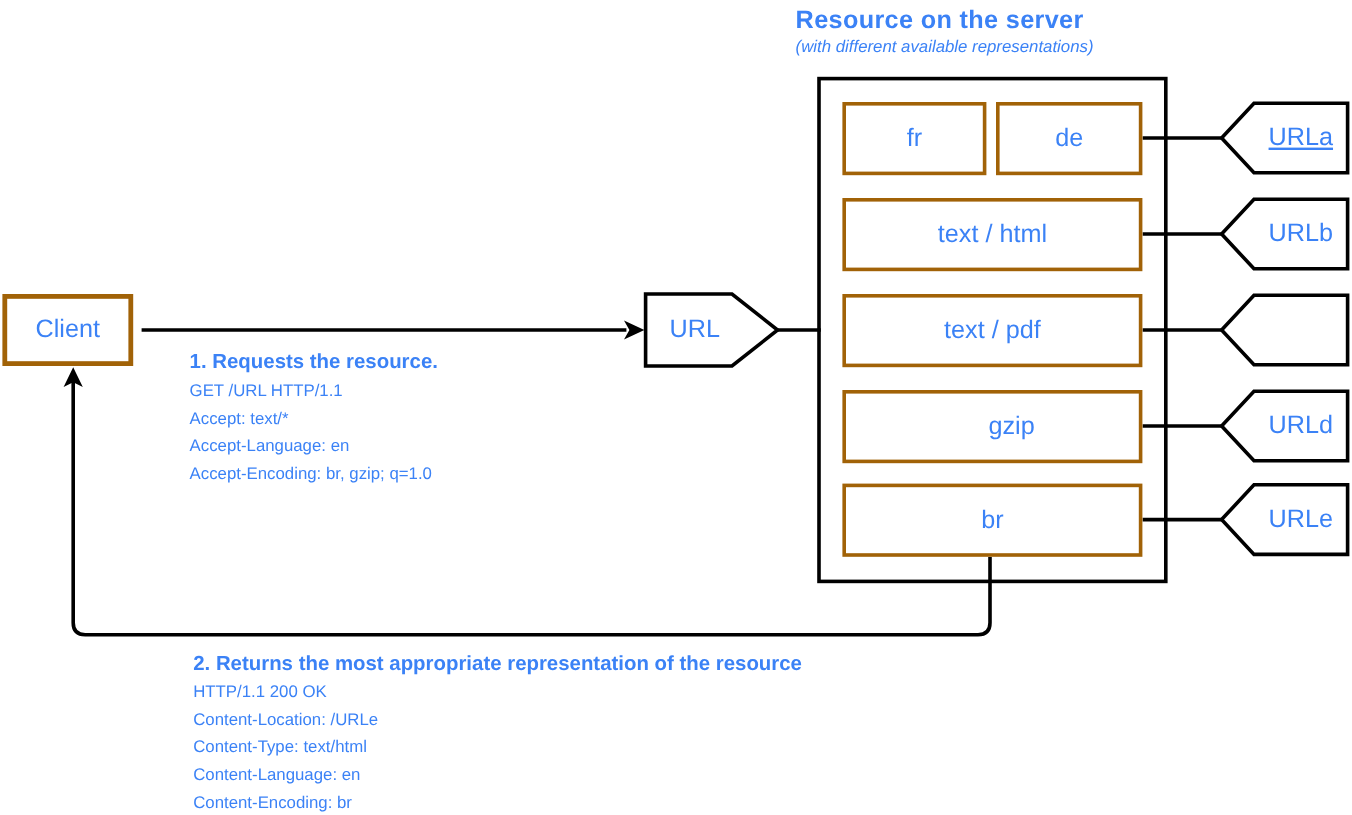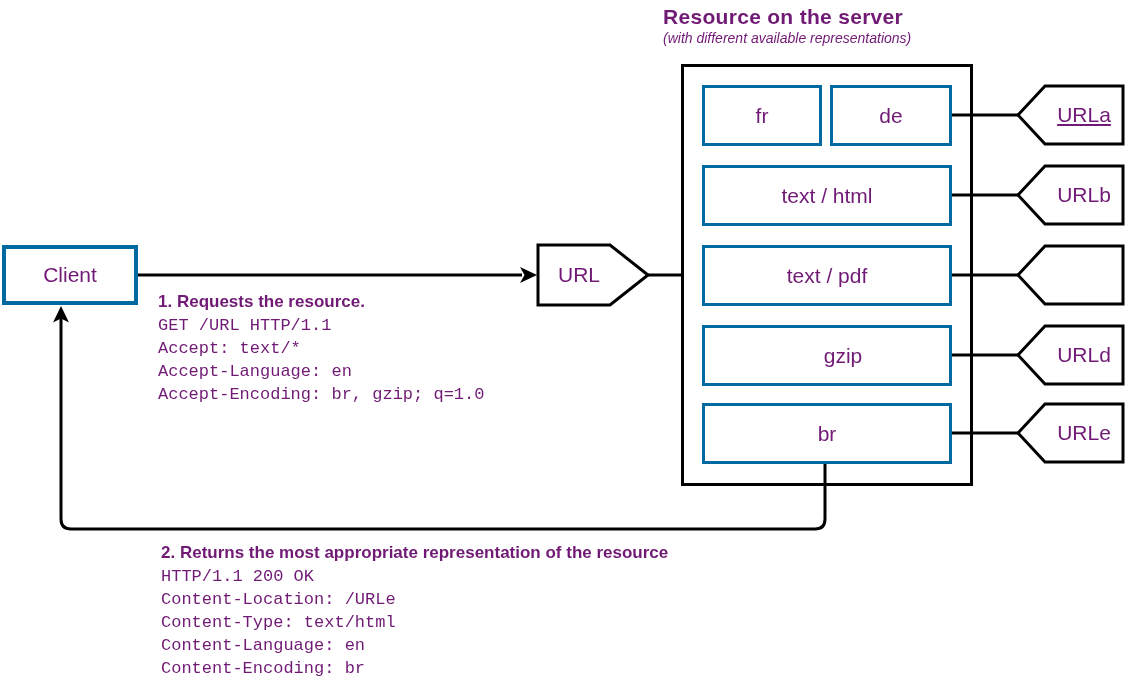--- a/index.html
+++ b/index.html
@@ -2,32 +2,32 @@
 <html><head>
 <meta charset="utf-8">
 <style>
   html, body { margin: 0; padding: 0; background: #ffffff; }
   .canvas {
     position: relative;
     width: 1127px;
     height: 679px;
     background: #ffffff;
     font-family: "Liberation Sans", sans-serif;
-    color: #701a75;
+    color: #3b82f6;
     overflow: hidden;
   }
   .layer {
     position: absolute;
     left: 0; top: 0;
     z-index: 2;
   }
   .box {
     position: absolute;
     box-sizing: border-box;
-    border: 3px solid #0369a1;
+    border: 3px solid #a16207;
     background: #fff;
     display: flex;
     align-items: center;
     justify-content: center;
     font-size: 21px;
     z-index: 3;
   }
   .server-box {
     position: absolute;
     box-sizing: border-box;
@@ -67,22 +67,22 @@
     z-index: 3;
     white-space: nowrap;
   }
   .msg-block .heading {
     font-size: 17px;
     font-weight: bold;
     line-height: 20px;
     margin-bottom: 2px;
   }
   .msg-block .mono-line {
-    font-family: Liberation Mono, monospace;
-    font-size: 17px;
+    font-family: Liberation Sans, sans-serif;
+    font-size: 14px;
     line-height: 23px;
   }
   .request-block  { left: 158px; top: 292px; }
   .response-block { left: 161px; top: 543px; }
 </style>
 </head>
 <body>
 
 <div class="canvas">
 
@@ -114,21 +114,21 @@
     <path d="M1123 246 L1045 246 L1018 275 L1045 304 L1123 304 Z" fill="#fff" stroke="#000" stroke-width="3"></path>
     <path d="M1123 326 L1045 326 L1018 355 L1045 384 L1123 384 Z" fill="#fff" stroke="#000" stroke-width="3"></path>
     <path d="M1123 404 L1045 404 L1018 433 L1045 462 L1123 462 Z" fill="#fff" stroke="#000" stroke-width="3"></path>
   </svg>
 
   <div class="server-title">
     <div class="t1">Resource on the server</div>
     <div class="t2">(with different available representations)</div>
   </div>
 
-  <div class="box client-box" style="left:2px; top:245px; width:136px; height:60px;">
+  <div class="box client-box" style="left:2px; top:245px; width:109px; height:60px;">
     <span>Client</span>
   </div>
 
   <div class="free-label" style="left:538px; top:245px; width:82px; height:60px;">URL</div>
 
   <div class="box" style="left:702px; top:85px;  width:120px; height:61px;">fr</div>
   <div class="box" style="left:830px; top:85px;  width:122px; height:61px;">de</div>
   <div class="box" style="left:702px; top:165px; width:250px; height:61px;">text / html</div>
   <div class="box" style="left:702px; top:245px; width:250px; height:61px;">text / pdf</div>
   <div class="box" style="left:702px; top:325px; width:250px; height:61px;padding-left:32px;">gzip</div>

